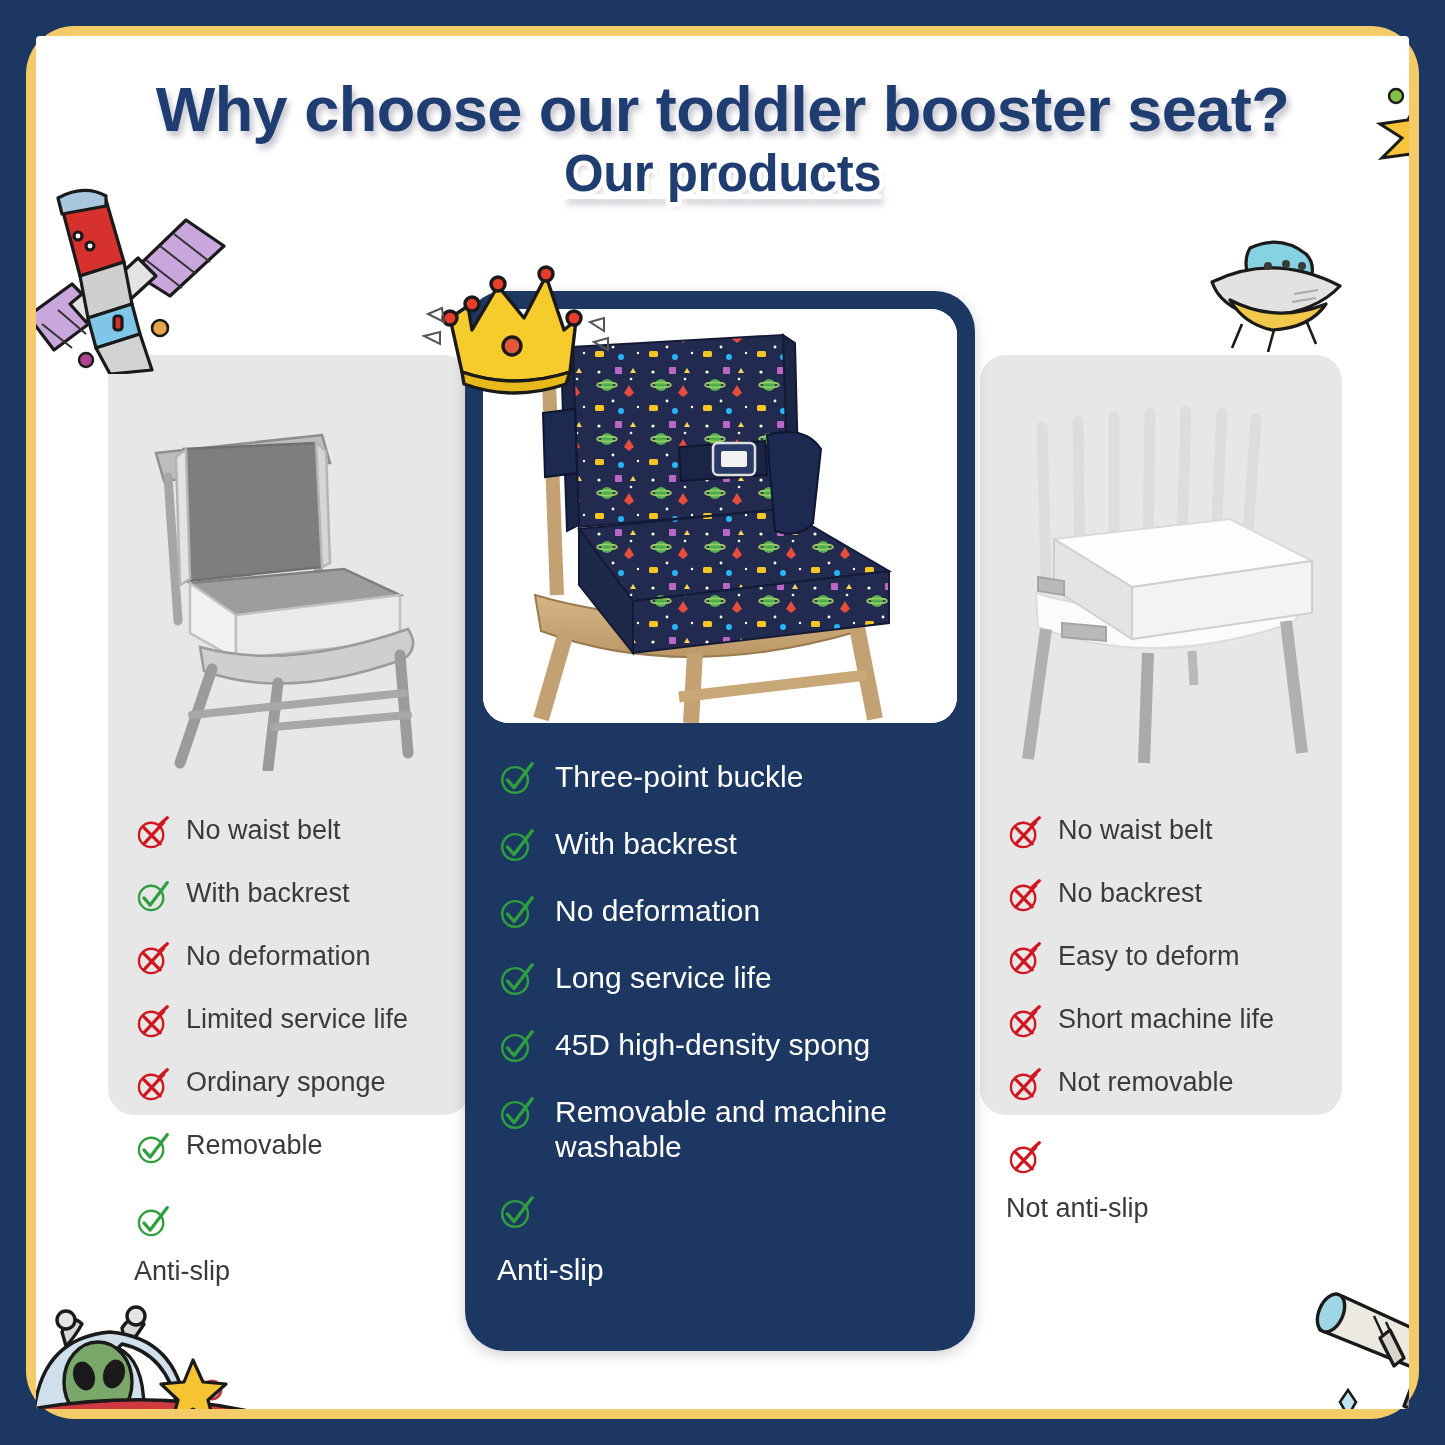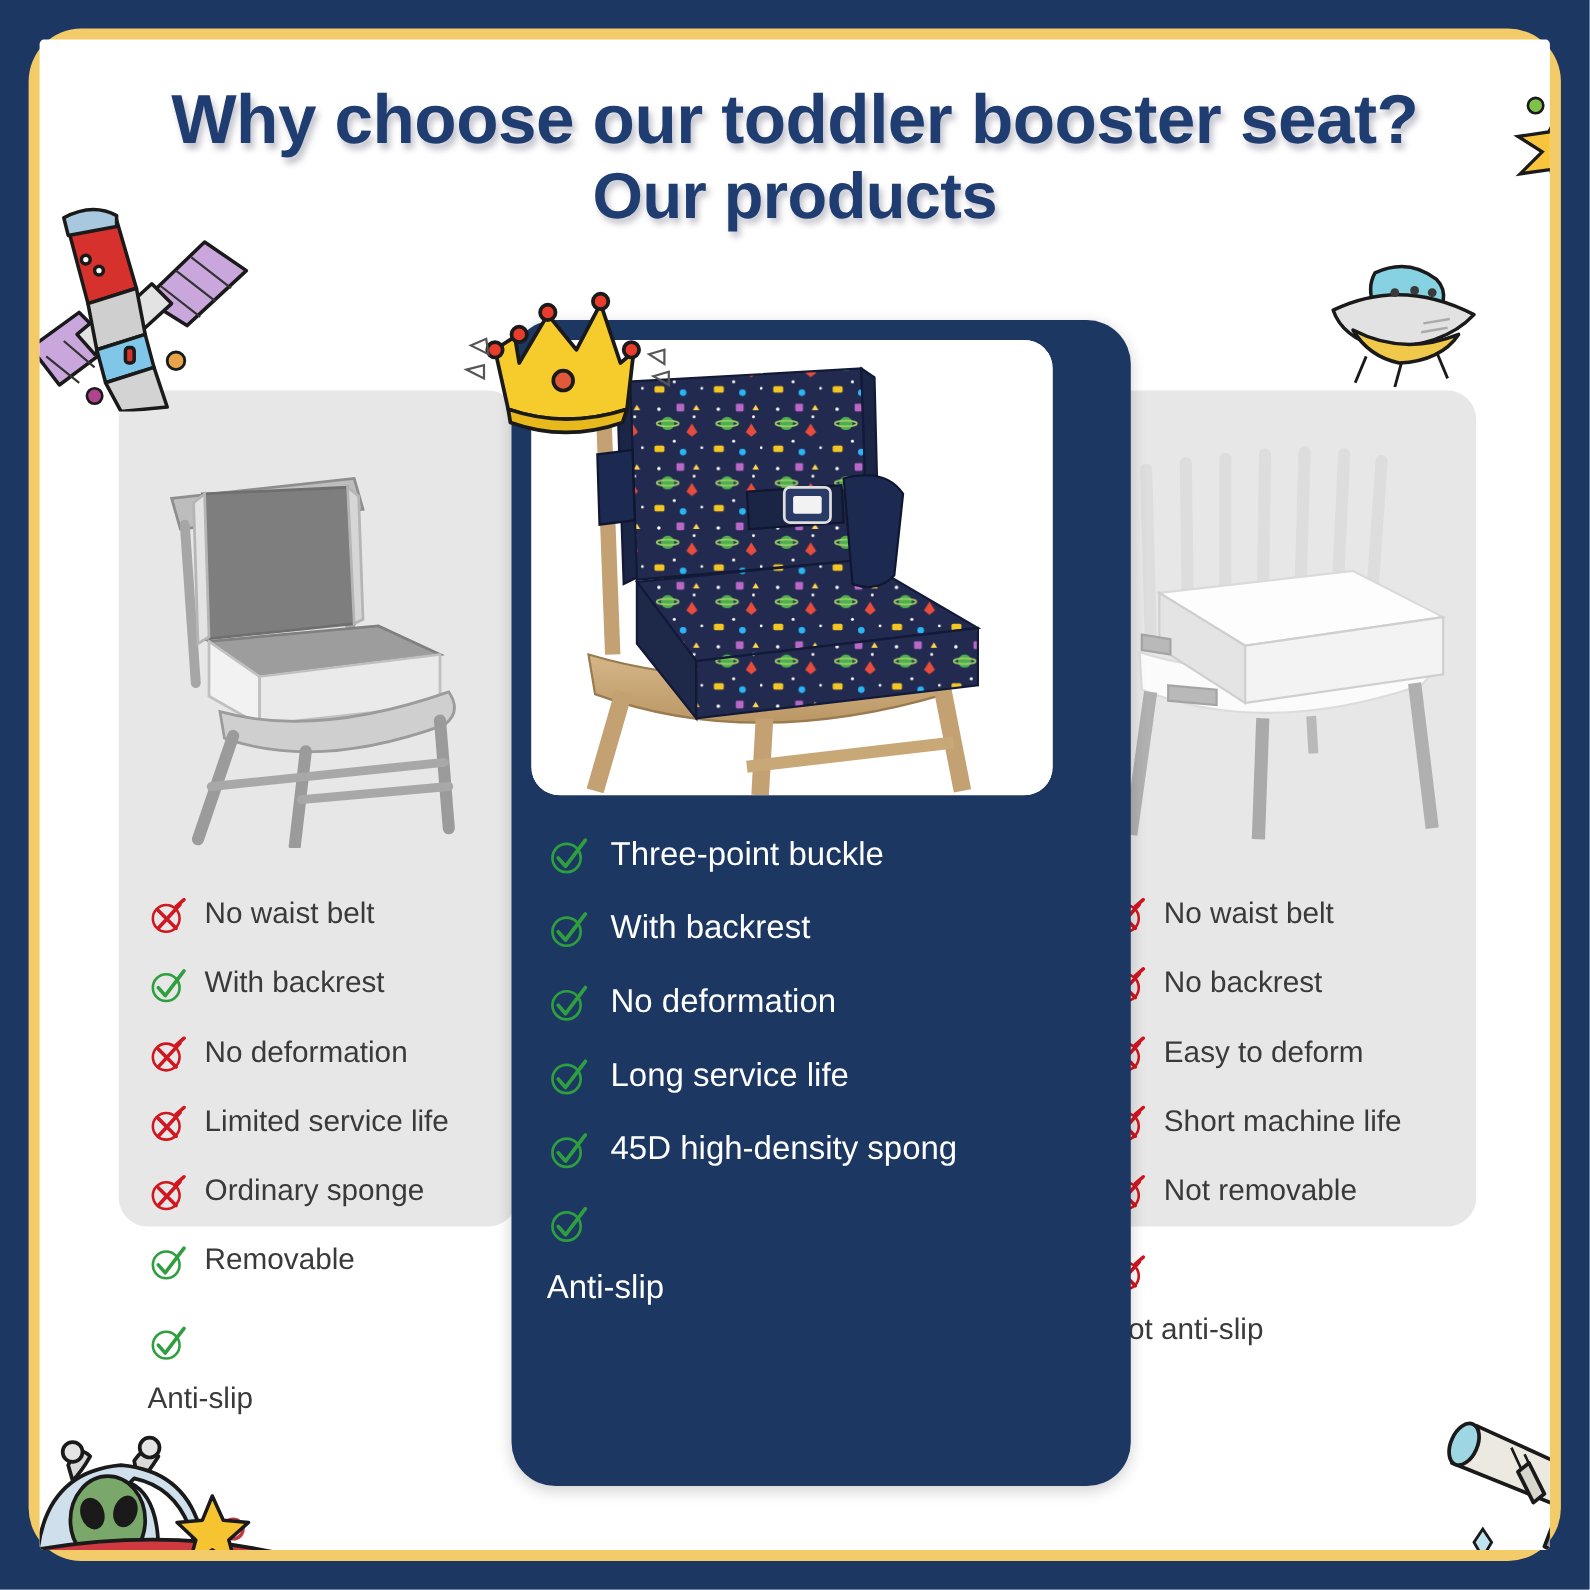--- a/index.html
+++ b/index.html
@@ -40,21 +40,21 @@
   .title-line {
     font-size: 63px;
     font-weight: bold;
     color: #1f3d70;
     letter-spacing: -0.5px;
     line-height: 1.12;
     -webkit-text-stroke: 9px #ffffff;
     paint-order: stroke fill;
     text-shadow: 3px 5px 6px rgba(120,120,140,.45);
   }
-  .title-line.l2 { font-size: 59px; }
+  .title-line.l2 { font-size: 51px; text-decoration: underline; }
 
   
   #compare {
     position: absolute;
     left: 0; right: 0; top: 0; bottom: 0;
   }
 
   .side-panel {
     position: absolute;
     top: 319px;
@@ -69,21 +69,21 @@
   .side-photo {
     position: absolute;
     left: 0; right: 0; top: 16px;
     height: 400px;
   }
 
   
   #center-card {
     position: absolute;
     left: 429px; top: 255px;
-    width: 563px; height: 1060px;
+    width: 510px; height: 1060px;
     background: #1c3762;
     border-radius: 40px;
     box-shadow: 0 4px 14px rgba(0,0,0,.18);
   }
   #center-photo-frame {
     position: absolute;
     left: 18px; top: 18px;
     width: 474px; height: 414px;
     background: #ffffff;
     border-radius: 26px;
@@ -393,20 +393,27 @@
                   <path d="M11 21 L18 29 L37 4" fill="none" stroke="#2e9e3e" stroke-width="3.6" stroke-linecap="round" stroke-linejoin="round"></path>
                 </svg></span>
               <span class="feat-label">Long service life</span>
             </div>
             <div class="feature-row">
               <span class="feat-icon"><svg viewBox="0 0 40 40" width="100%" height="100%">
                   <circle cx="19" cy="21" r="13.5" fill="none" stroke="#2e9e3e" stroke-width="2.6"></circle>
                   <path d="M11 21 L18 29 L37 4" fill="none" stroke="#2e9e3e" stroke-width="3.6" stroke-linecap="round" stroke-linejoin="round"></path>
                 </svg></span>
               <span class="feat-label">45D high-density spong</span>
+            </div>
+            <div class="feature-row">
+              <span class="feat-icon"><svg viewBox="0 0 40 40" width="100%" height="100%">
+                  <circle cx="19" cy="21" r="13.5" fill="none" stroke="#2e9e3e" stroke-width="2.6"></circle>
+                  <path d="M11 21 L18 29 L37 4" fill="none" stroke="#2e9e3e" stroke-width="3.6" stroke-linecap="round" stroke-linejoin="round"></path>
+                </svg></span>
+              <span class="feat-label">Removable and machine washable</span>
             </div>
             <div class="feature-row spacer-before">
               <span class="feat-icon"><svg viewBox="0 0 40 40" width="100%" height="100%">
                   <circle cx="19" cy="21" r="13.5" fill="none" stroke="#2e9e3e" stroke-width="2.6"></circle>
                   <path d="M11 21 L18 29 L37 4" fill="none" stroke="#2e9e3e" stroke-width="3.6" stroke-linecap="round" stroke-linejoin="round"></path>
                 </svg></span>
               <span class="feat-label">Anti-slip</span>
             </div>
           </div>
       </div>

